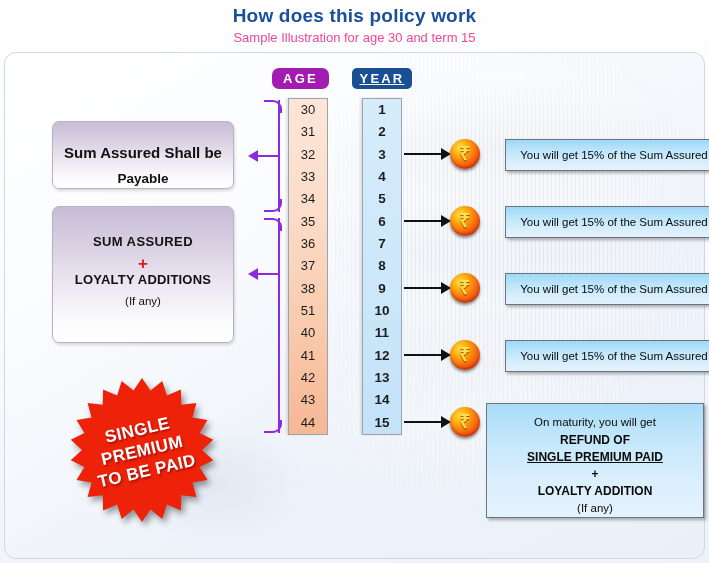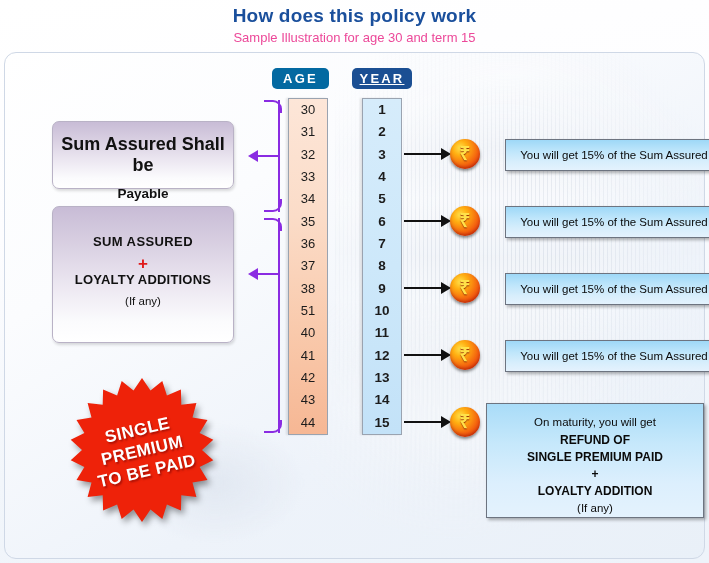--- a/index.html
+++ b/index.html
@@ -102,21 +102,21 @@
   #bracket-2 .tip{top:50px;}
 
   
   .lbox{
     position:absolute;border:1px solid #b9b2c6;border-radius:7px;
     background:linear-gradient(180deg,#c8bcd6 0%,#d9d0e2 28%,#ece7f1 58%,#fbfbfd 85%,#ffffff 100%);
     box-shadow:1px 2px 3px rgba(0,0,0,.14);
     text-align:center;color:#111;
   }
   #box-sum-assured{left:52px;top:121px;width:180px;height:66px;}
-  #box-sum-assured .l1{font-size:18px;font-weight:bold;margin-top:12px;}
+  #box-sum-assured .l1{font-size:15px;font-weight:bold;margin-top:22px;}
   #box-sum-assured .l2{font-size:13.5px;font-weight:bold;margin-top:10px;}
   #box-loyalty{left:52px;top:206px;width:180px;height:135px;}
   #box-loyalty .l1{font-size:13px;font-weight:bold;margin-top:27px;letter-spacing:.4px;}
   #box-loyalty .plus{font-size:17px;font-weight:bold;color:#e01b1b;margin-top:6px;line-height:17px;}
   #box-loyalty .l2{font-size:13px;font-weight:bold;margin-top:0;letter-spacing:.2px;}
   #box-loyalty .l3{font-size:11.5px;margin-top:8px;}
 
   
   .arrow{position:absolute;height:2px;background:#111;}
   .arrow::after{
@@ -141,21 +141,21 @@
     box-shadow:2px 2px 3px rgba(0,0,0,.30);
     color:#0a0a0a;text-align:center;
   }
   .rbox.small{left:505px;width:216px;height:30px;font-size:11.5px;font-weight:normal;line-height:30px;}
   #box-maturity{
     left:486px;top:403px;width:216px;height:113px;
     background:linear-gradient(180deg,#a9dcf8 0%,#c6e8fb 35%,#dceffd 70%,#e4f2fd 100%);
   }
   #box-maturity .m1{font-size:11.5px;margin-top:12px;}
   #box-maturity .m2{font-size:12px;font-weight:bold;margin-top:5px;}
-  #box-maturity .m3{font-size:12px;font-weight:bold;margin-top:3px;}
+  #box-maturity .m3{font-size:12px;font-weight:bold;margin-top:3px;text-decoration:underline;}
   #box-maturity .m4{font-size:12px;font-weight:bold;margin-top:3px;}
   #box-maturity .m5{font-size:12px;font-weight:bold;margin-top:3px;}
   #box-maturity .m6{font-size:11.5px;margin-top:4px;}
 
   
   #badge{
     position:absolute;left:67px;top:377px;width:150px;height:146px;
     filter:drop-shadow(3px 4px 3px rgba(0,0,0,.40));
   }
   #badge svg{display:block;}
@@ -177,21 +177,21 @@
 </div>
 
 <div id="panel">
 
   <div class="coinstack" id="coin-bg"></div>
   <div class="coinstack" id="coin-bg2"></div>
   <div class="coinstack" id="coin-bg3"></div>
 
 </div>
 
-<div class="pill" id="age-pill" style="background: #0369a1;">AGE</div>
+<div class="pill" id="age-pill" style="background: #a21caf; border-radius: 7px;">AGE</div>
 <div class="pill" id="year-pill" style="background: rgb(27, 79, 147);">YEAR</div>
 
 <div class="col" id="age-col">
     <div class="cell">30</div>
     <div class="cell">31</div>
     <div class="cell">32</div>
     <div class="cell">33</div>
     <div class="cell">34</div>
     <div class="cell">35</div>
     <div class="cell">36</div>

